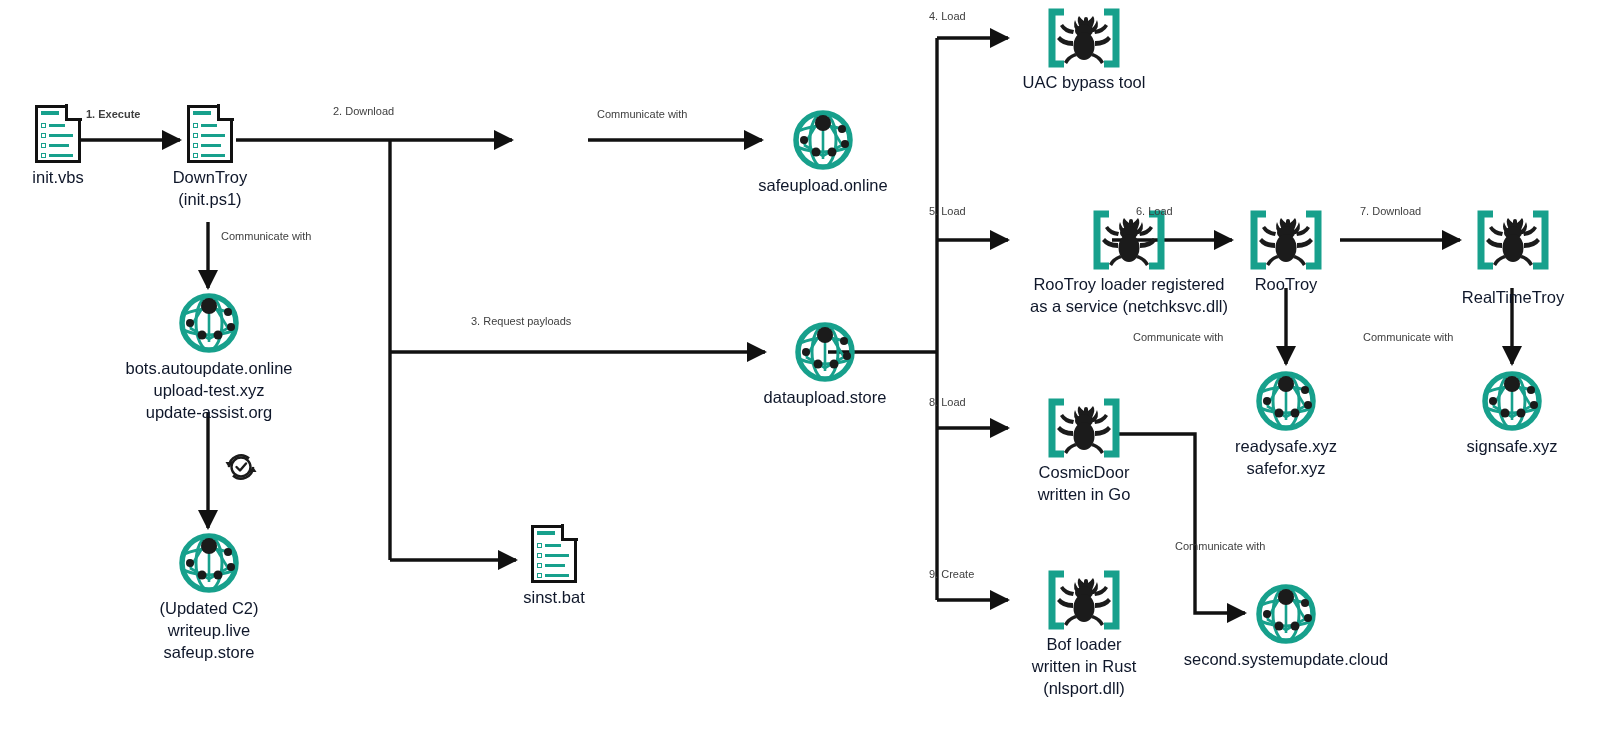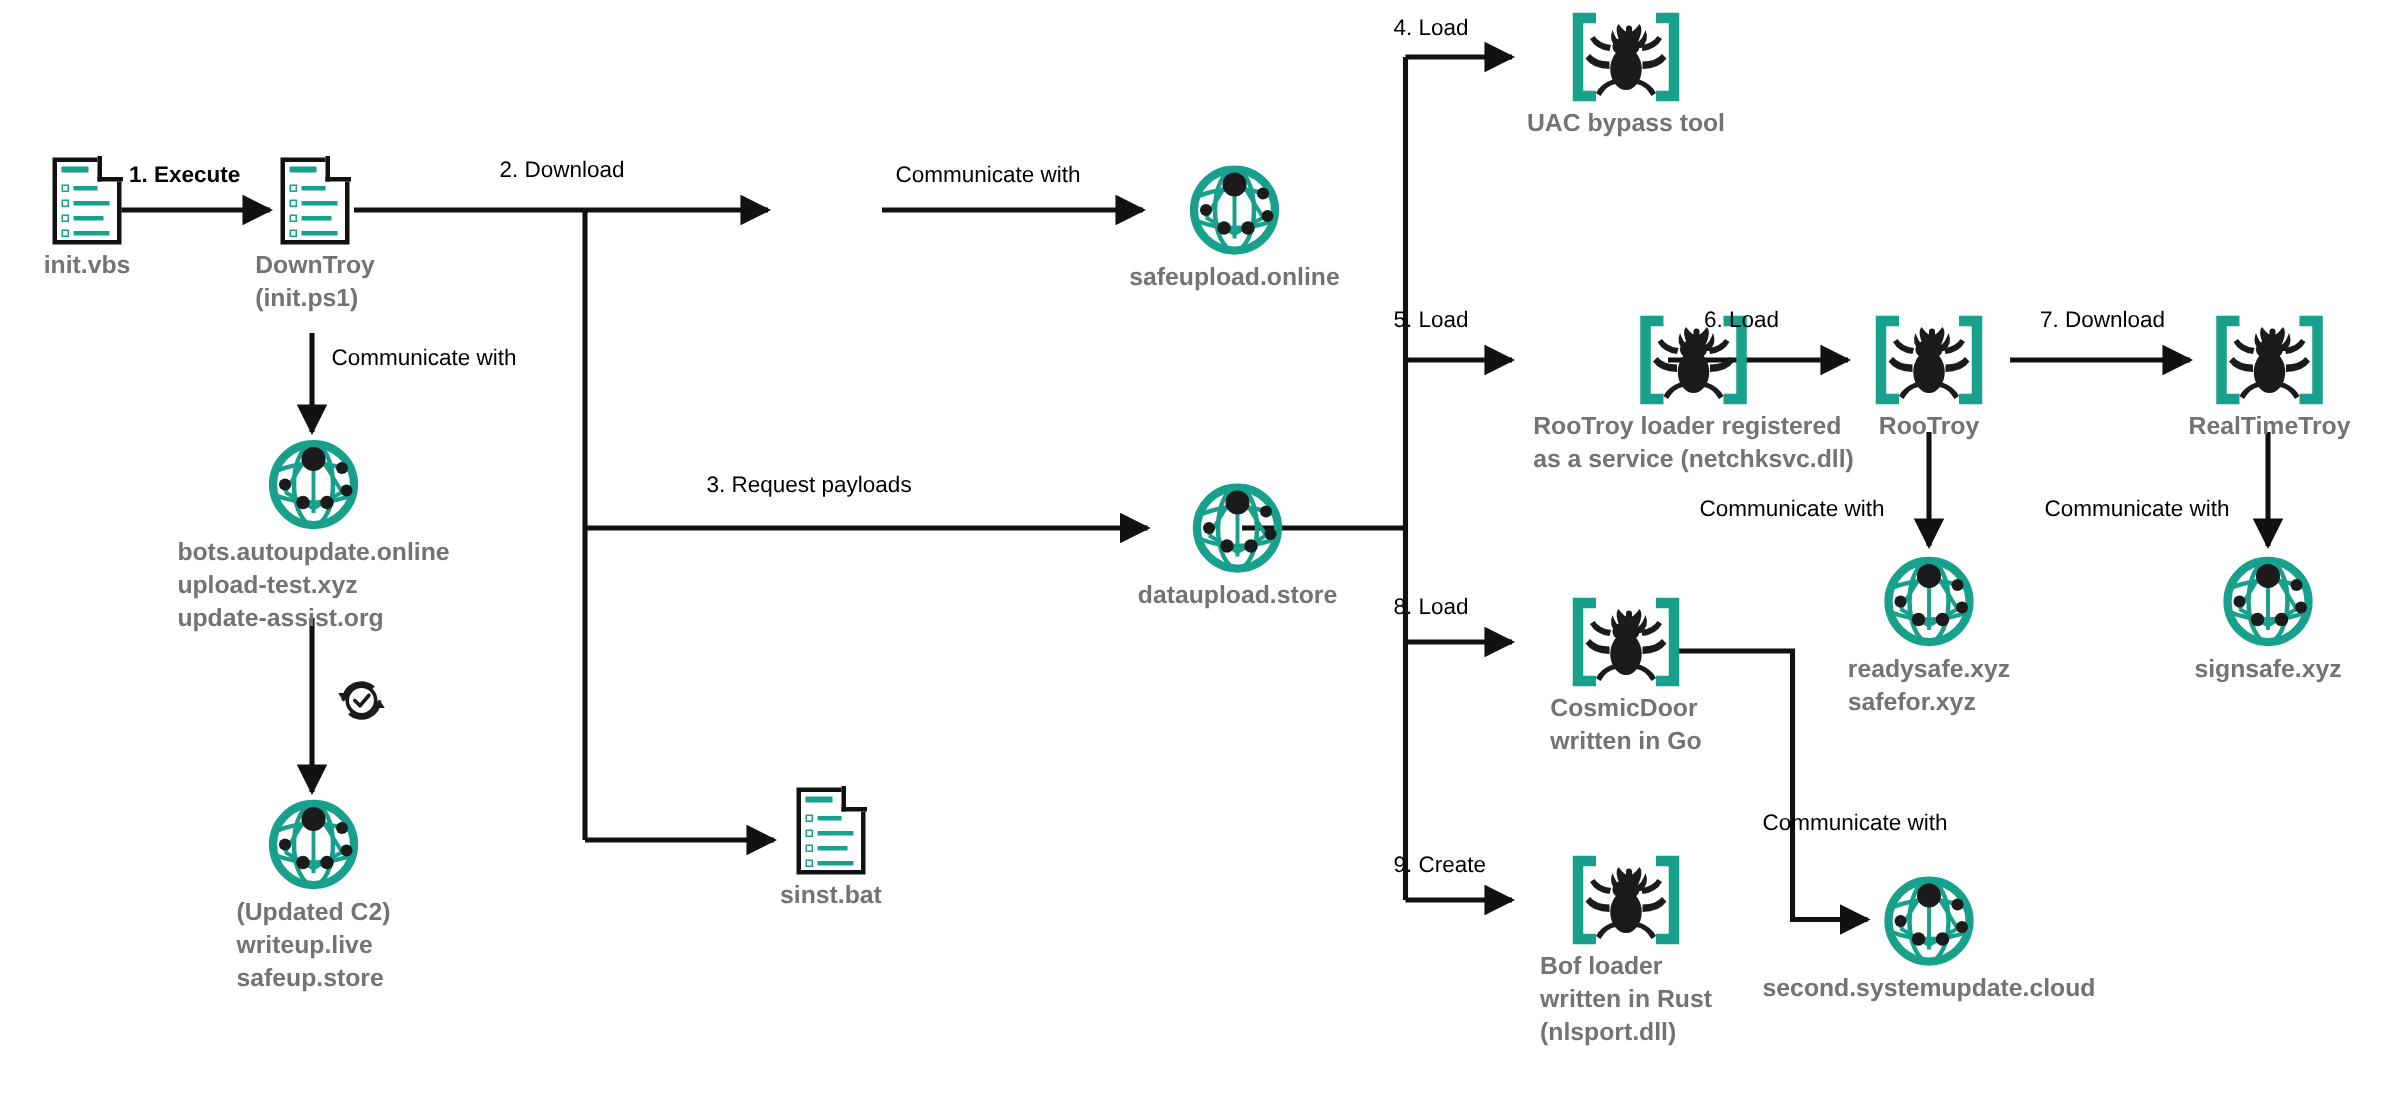--- a/index.html
+++ b/index.html
@@ -1,23 +1,23 @@
 <!DOCTYPE html>
 <html><head>
 <meta charset="utf-8">
 <style>
   html,body{margin:0;padding:0;background:#ffffff;}
   body{width:1600px;height:737px;font-family:"Liberation Sans",sans-serif;color:#111;overflow:hidden;}
   #canvas{position:relative;width:1600px;height:737px;}
   svg.edges{position:absolute;left:0;top:0;width:1600px;height:737px;pointer-events:none;}
 
   .node{position:absolute;display:flex;flex-direction:column;align-items:center;}
-  .node .cap{margin-top:4px;font-size:16.5px;line-height:1.32;white-space:pre-line;color:#737373;font-weight:bold;}
-
-  .edge-label{position:absolute;font-size:15px;color:#000000;white-space:nowrap;}
+  .node .cap{margin-top:4px;text-align:center;font-size:16.5px;line-height:1.32;white-space:pre-line;color:#0f172a;}
+
+  .edge-label{position:absolute;font-size:11px;color:#404040;white-space:nowrap;}
 
   
   .doc{position:relative;width:46px;height:58px;}
   .doc .body{position:absolute;inset:0;background:#fff;border:3px solid #111;box-sizing:border-box;}
   .doc .fold{position:absolute;right:-1px;top:-1px;width:17px;height:17px;background:#fff;
              border-left:3px solid #111;border-bottom:3px solid #111;box-sizing:border-box;
              transform:none;}
   .doc .fold:after{content:"";position:absolute;right:-3px;top:-3px;width:0;height:0;
              border-left:20px solid transparent;border-top:20px solid #fff;}
   .doc .hdr{position:absolute;left:6px;top:6px;width:18px;height:4px;background:#17a08c;}
@@ -256,21 +256,21 @@
 as a service (netchksvc.dll)</div>
   </div>
 
   <div class="node" style="left:1238px;top:210px;width:96px;">
     <svg class="bug" viewBox="0 0 72 60">
         <use href="#bug-def"></use>
       </svg>
     <div class="cap">RooTroy</div>
   </div>
 
-  <div class="node" style="left:1456px;top:210px;width:114px;">
+  <div class="node" style="left:1456px;top:210px;width:114px;gap:13px;">
     <svg class="bug" viewBox="0 0 72 60">
         <use href="#bug-def"></use>
       </svg>
     <div class="cap">RealTimeTroy</div>
   </div>
 
   <div class="node" style="left:1224px;top:370px;width:124px;">
     <svg class="globe" viewBox="0 0 62 62">
         <use href="#globe-def"></use>
       </svg>

